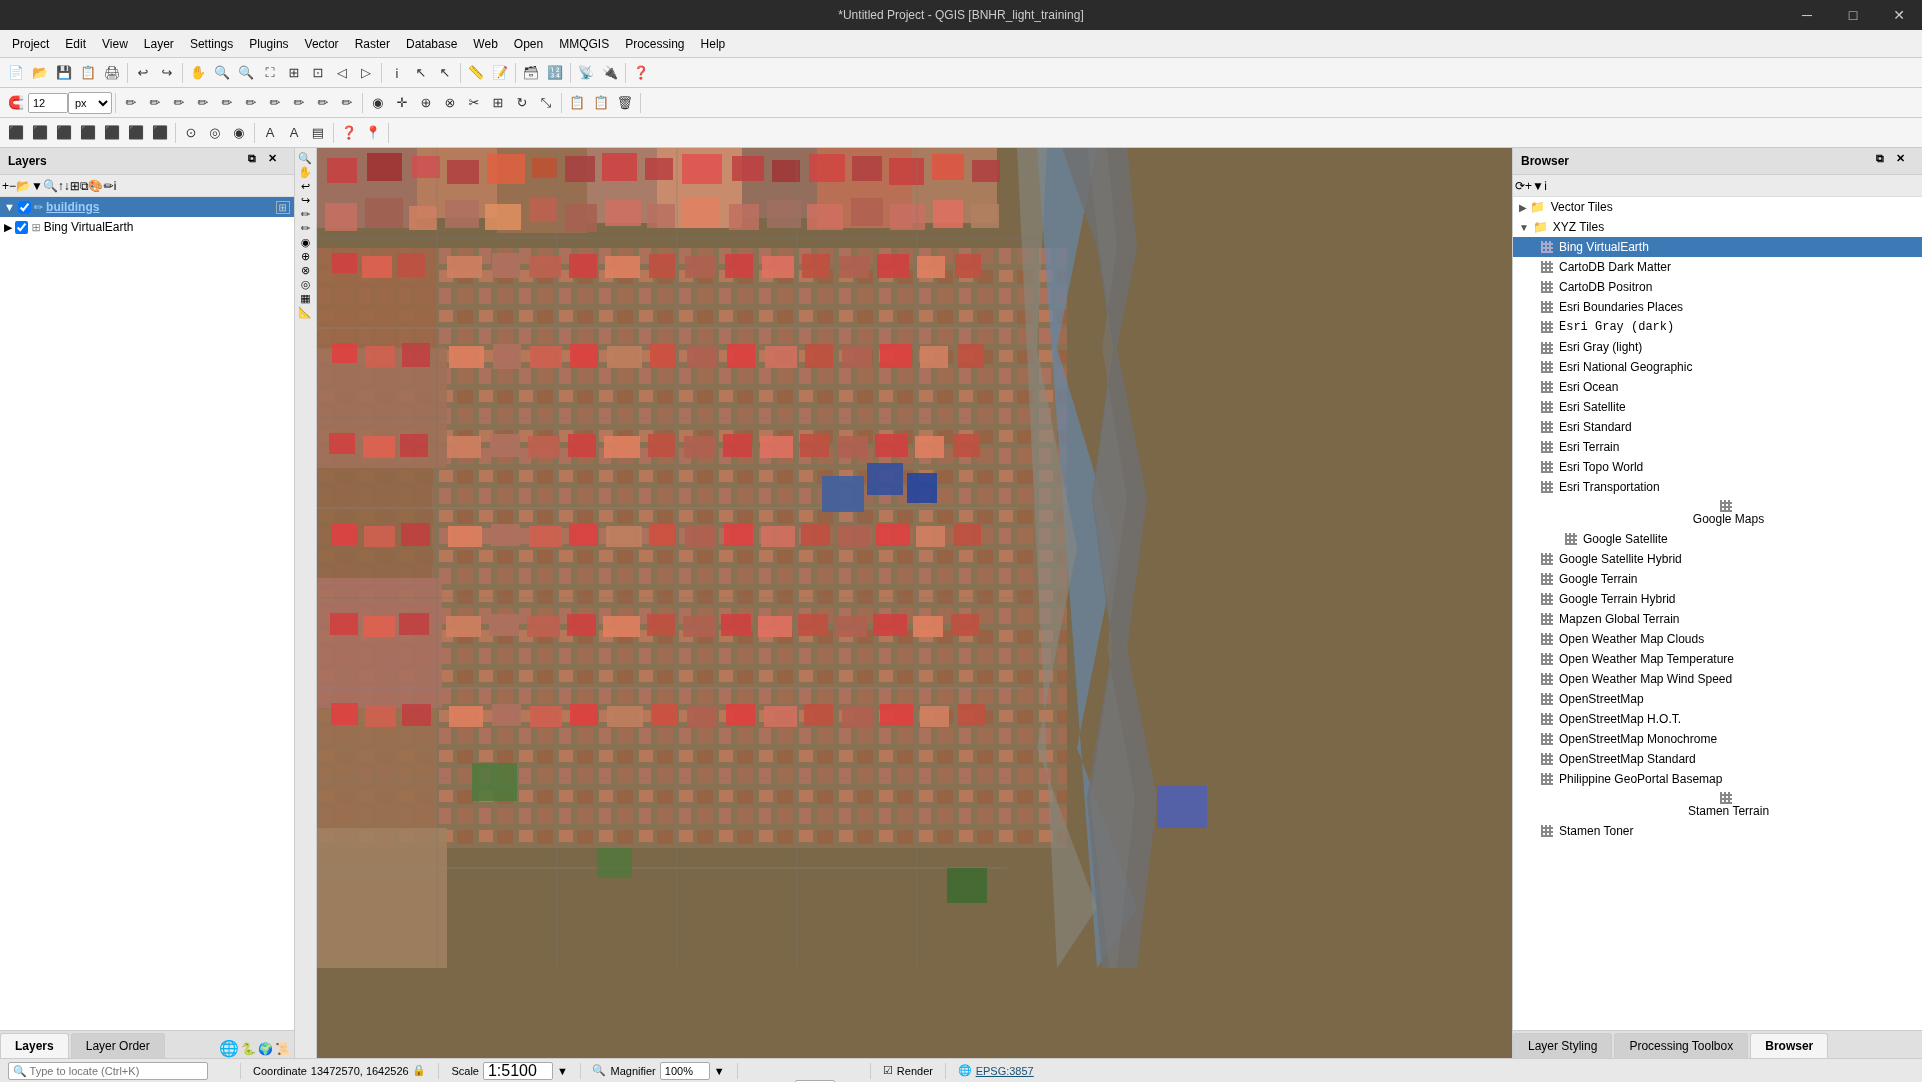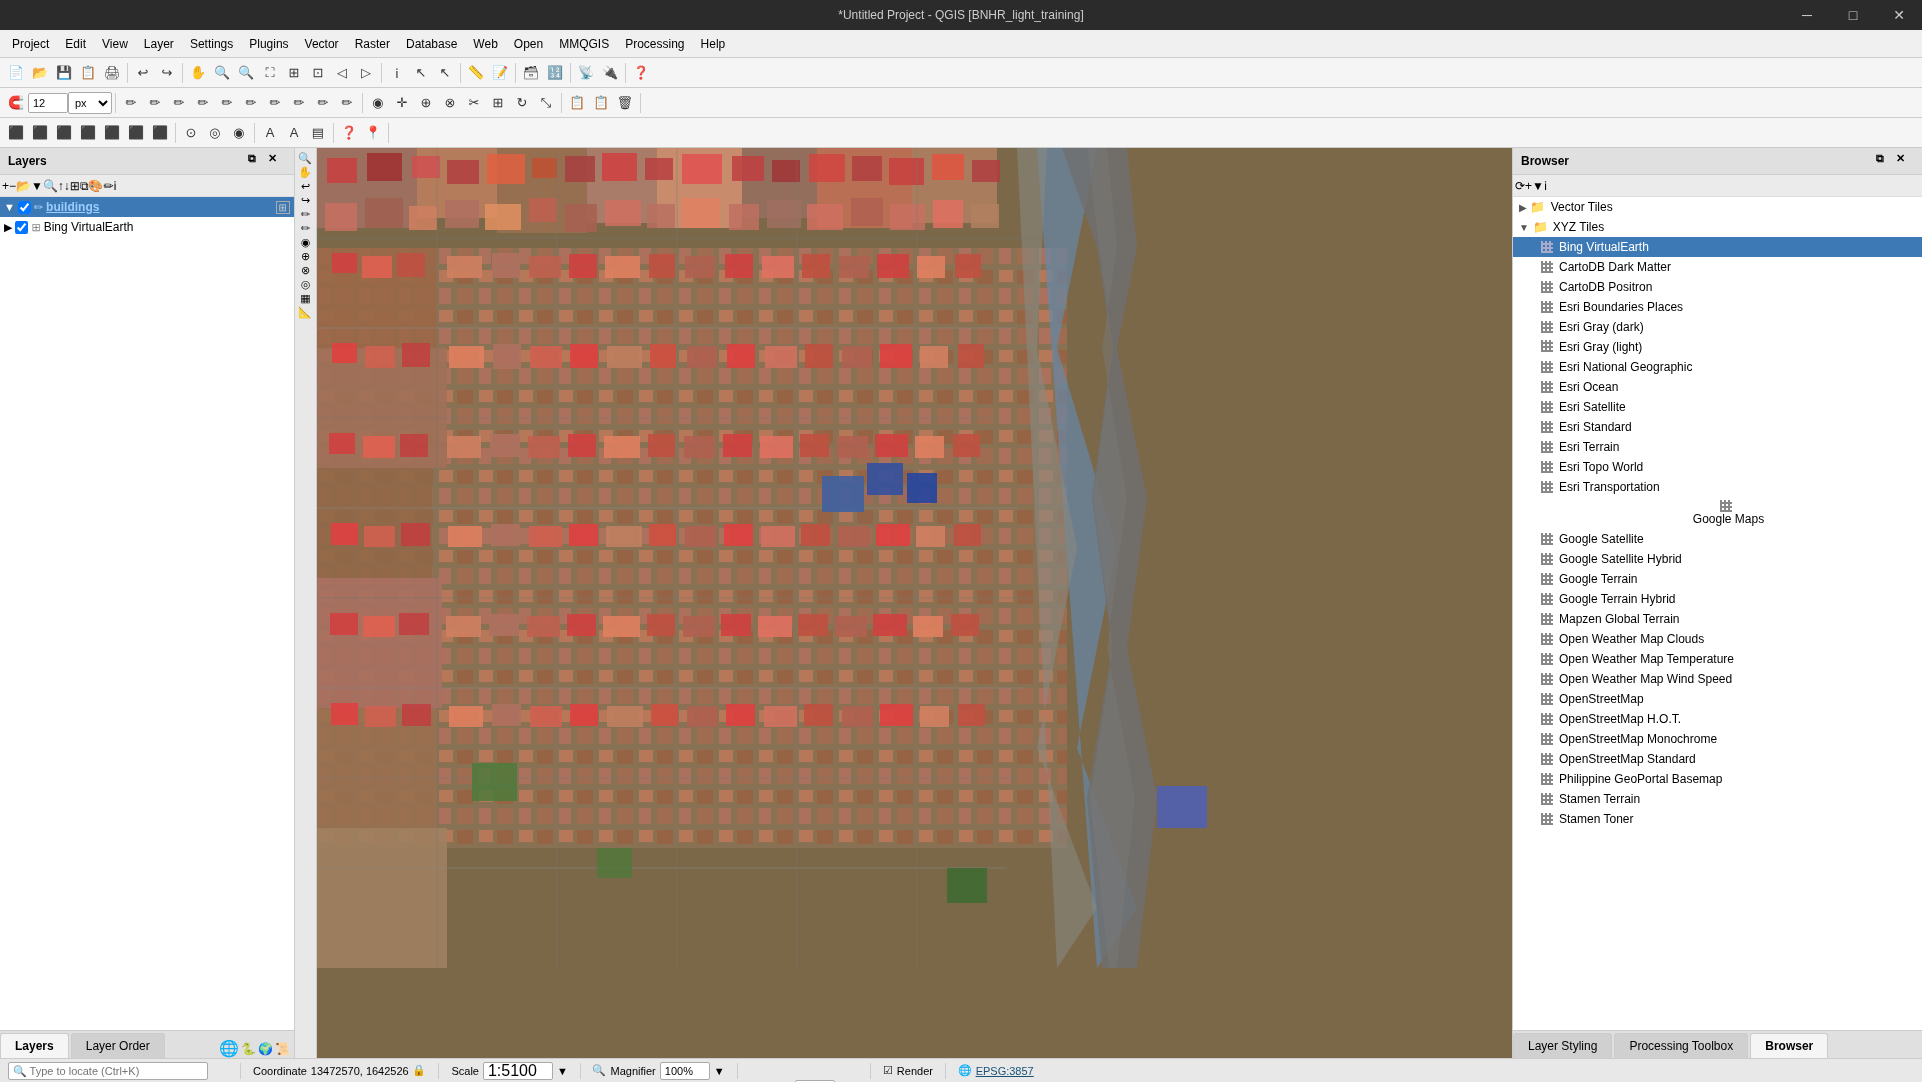--- a/index.html
+++ b/index.html
@@ -527,25 +527,25 @@
           <span>CartoDB Dark Matter</span>
         </div>
         <div style="display:flex; align-items:center; padding:3px 6px 3px 28px; cursor:pointer;">
           <span style="display:inline-block; width:12px; height:12px; background: repeating-linear-gradient(0deg,#888 0px,#888 2px,transparent 2px,transparent 4px), repeating-linear-gradient(90deg,#888 0px,#888 2px,transparent 2px,transparent 4px); margin-right:6px; flex-shrink:0;"></span>
           <span>CartoDB Positron</span>
         </div>
         <div style="display:flex; align-items:center; padding:3px 6px 3px 28px; cursor:pointer;">
           <span style="display:inline-block; width:12px; height:12px; background: repeating-linear-gradient(0deg,#888 0px,#888 2px,transparent 2px,transparent 4px), repeating-linear-gradient(90deg,#888 0px,#888 2px,transparent 2px,transparent 4px); margin-right:6px; flex-shrink:0;"></span>
           <span>Esri Boundaries Places</span>
         </div>
-        <div style="display:flex; align-items:center; padding:3px 6px 3px 28px; cursor:pointer;">
+        <div style="display:flex; align-items:center; padding:3px 6px 3px 28px; cursor:pointer;font-family:Liberation Mono, monospace;">
           <span style="display:inline-block; width:12px; height:12px; background: repeating-linear-gradient(0deg,#888 0px,#888 2px,transparent 2px,transparent 4px), repeating-linear-gradient(90deg,#888 0px,#888 2px,transparent 2px,transparent 4px); margin-right:6px; flex-shrink:0;"></span>
           <span>Esri Gray (dark)</span>
         </div>
-        <div style="display:flex; align-items:flex-start; padding:3px 17px 3px 28px; cursor:pointer;">
+        <div style="display:flex; align-items:flex-end; padding:3px 17px 3px 28px; cursor:pointer;">
           <span style="display:inline-block; width:12px; height:12px; background: repeating-linear-gradient(0deg,#888 0px,#888 2px,transparent 2px,transparent 4px), repeating-linear-gradient(90deg,#888 0px,#888 2px,transparent 2px,transparent 4px); margin-right:6px; flex-shrink:0;"></span>
           <span>Esri Gray (light)</span>
         </div>
         <div style="display:flex; align-items:center; padding:3px 6px 3px 28px; cursor:pointer;">
           <span style="display:inline-block; width:12px; height:12px; background: repeating-linear-gradient(0deg,#888 0px,#888 2px,transparent 2px,transparent 4px), repeating-linear-gradient(90deg,#888 0px,#888 2px,transparent 2px,transparent 4px); margin-right:6px; flex-shrink:0;"></span>
           <span>Esri National Geographic</span>
         </div>
         <div style="display:flex; align-items:center; padding:3px 6px 3px 28px; cursor:pointer;">
           <span style="display:inline-block; width:12px; height:12px; background: repeating-linear-gradient(0deg,#888 0px,#888 2px,transparent 2px,transparent 4px), repeating-linear-gradient(90deg,#888 0px,#888 2px,transparent 2px,transparent 4px); margin-right:6px; flex-shrink:0;"></span>
           <span>Esri Ocean</span>
@@ -567,21 +567,21 @@
           <span>Esri Topo World</span>
         </div>
         <div style="display:flex; align-items:center; padding:3px 6px 3px 28px; cursor:pointer;">
           <span style="display:inline-block; width:12px; height:12px; background: repeating-linear-gradient(0deg,#888 0px,#888 2px,transparent 2px,transparent 4px), repeating-linear-gradient(90deg,#888 0px,#888 2px,transparent 2px,transparent 4px); margin-right:6px; flex-shrink:0;"></span>
           <span>Esri Transportation</span>
         </div>
         <div style="display:flex; align-items:center; padding:3px 6px 3px 28px; cursor:pointer;flex-direction:column;">
           <span style="display:inline-block; width:12px; height:12px; background: repeating-linear-gradient(0deg,#888 0px,#888 2px,transparent 2px,transparent 4px), repeating-linear-gradient(90deg,#888 0px,#888 2px,transparent 2px,transparent 4px); margin-right:6px; flex-shrink:0;"></span>
           <span>Google Maps</span>
         </div>
-        <div style="display:flex; align-items:center; padding:3px 6px 3px 28px; cursor:pointer;">
+        <div style="display:flex; align-items:center; padding:3px 6px 3px 28px; cursor:pointer;margin-left:24px;">
           <span style="display:inline-block; width:12px; height:12px; background: repeating-linear-gradient(0deg,#888 0px,#888 2px,transparent 2px,transparent 4px), repeating-linear-gradient(90deg,#888 0px,#888 2px,transparent 2px,transparent 4px); margin-right:6px; flex-shrink:0;"></span>
           <span>Google Satellite</span>
         </div>
         <div style="display:flex; align-items:center; padding:3px 6px 3px 28px; cursor:pointer;">
           <span style="display:inline-block; width:12px; height:12px; background: repeating-linear-gradient(0deg,#888 0px,#888 2px,transparent 2px,transparent 4px), repeating-linear-gradient(90deg,#888 0px,#888 2px,transparent 2px,transparent 4px); margin-right:6px; flex-shrink:0;"></span>
           <span>Google Satellite Hybrid</span>
         </div>
         <div style="display:flex; align-items:center; padding:3px 6px 3px 28px; cursor:pointer;">
           <span style="display:inline-block; width:12px; height:12px; background: repeating-linear-gradient(0deg,#888 0px,#888 2px,transparent 2px,transparent 4px), repeating-linear-gradient(90deg,#888 0px,#888 2px,transparent 2px,transparent 4px); margin-right:6px; flex-shrink:0;"></span>
           <span>Google Terrain</span>
@@ -619,21 +619,21 @@
           <span>OpenStreetMap Monochrome</span>
         </div>
         <div style="display:flex; align-items:center; padding:3px 6px 3px 28px; cursor:pointer;">
           <span style="display:inline-block; width:12px; height:12px; background: repeating-linear-gradient(0deg,#888 0px,#888 2px,transparent 2px,transparent 4px), repeating-linear-gradient(90deg,#888 0px,#888 2px,transparent 2px,transparent 4px); margin-right:6px; flex-shrink:0;"></span>
           <span>OpenStreetMap Standard</span>
         </div>
         <div style="display:flex; align-items:center; padding:3px 6px 3px 28px; cursor:pointer;">
           <span style="display:inline-block; width:12px; height:12px; background: repeating-linear-gradient(0deg,#888 0px,#888 2px,transparent 2px,transparent 4px), repeating-linear-gradient(90deg,#888 0px,#888 2px,transparent 2px,transparent 4px); margin-right:6px; flex-shrink:0;"></span>
           <span>Philippine GeoPortal Basemap</span>
         </div>
-        <div style="display:flex; align-items:center; padding:3px 6px 3px 28px; cursor:pointer;">
+        <div style="display:flex; align-items:center; padding:3px 6px 3px 28px; cursor:pointer;flex-direction:column;">
           <span style="display:inline-block; width:12px; height:12px; background: repeating-linear-gradient(0deg,#888 0px,#888 2px,transparent 2px,transparent 4px), repeating-linear-gradient(90deg,#888 0px,#888 2px,transparent 2px,transparent 4px); margin-right:6px; flex-shrink:0;"></span>
           <span>Stamen Terrain</span>
         </div>
         <div style="display:flex; align-items:center; padding:3px 6px 3px 28px; cursor:pointer;">
           <span style="display:inline-block; width:12px; height:12px; background: repeating-linear-gradient(0deg,#888 0px,#888 2px,transparent 2px,transparent 4px), repeating-linear-gradient(90deg,#888 0px,#888 2px,transparent 2px,transparent 4px); margin-right:6px; flex-shrink:0;"></span>
           <span>Stamen Toner</span>
         </div>
       </div>
 
       <div style="height:28px; background:#e0e0e0; display:flex; align-items:flex-end; border-top:1px solid #ccc;">

